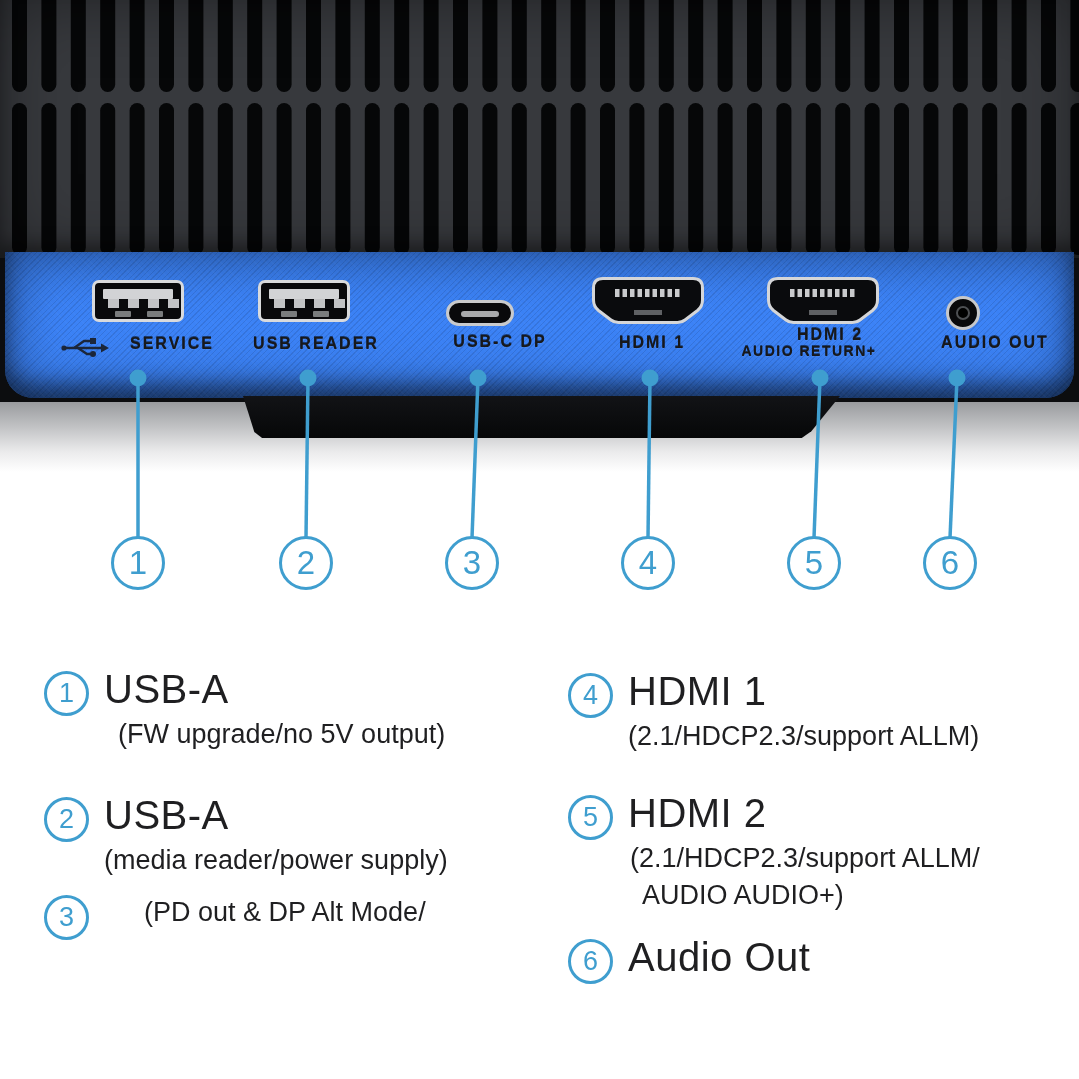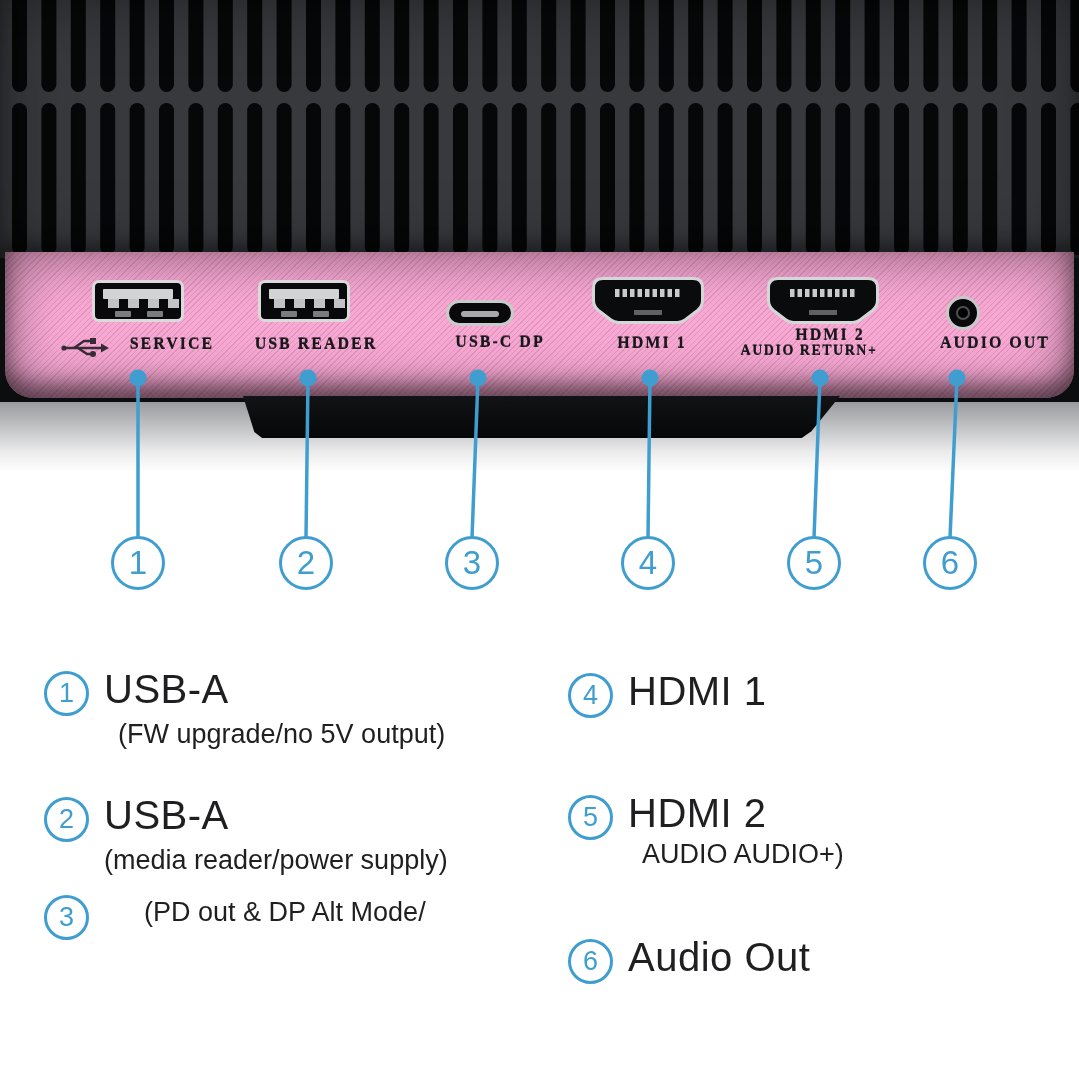--- a/index.html
+++ b/index.html
@@ -9,22 +9,22 @@
   
   .device{position:absolute;left:0;top:0;width:1079px;height:480px;}
   .floor{position:absolute;left:0;top:400px;width:1079px;height:72px;z-index:1;
          background:linear-gradient(180deg,#96989b 0%,#c2c3c5 38%,#ebebec 72%,#ffffff 100%);}
   .body-black{position:absolute;left:0;top:0;width:1079px;height:402px;background:#0c0d0f;z-index:2;}
   .vents{position:absolute;left:0;top:0;width:1079px;height:258px;z-index:3;}
   .vents svg{display:block;}
   .vent-vignette{position:absolute;inset:0;pointer-events:none;
          box-shadow:inset 0 0 70px rgba(0,0,0,.40), inset 0 -14px 16px rgba(0,0,0,.35);}
   .io-panel{position:absolute;left:5px;top:252px;width:1069px;height:146px;z-index:4;
-         background:#f9a8d4;border-radius:0 0 28px 28px;
-         box-shadow:inset 0 0 55px rgba(0,0,0,.5), inset 0 -14px 20px rgba(0,0,0,.45);font-family:Liberation Serif, serif;}
+         background:#3b82f6;border-radius:0 0 28px 28px;
+         box-shadow:inset 0 0 55px rgba(0,0,0,.5), inset 0 -14px 20px rgba(0,0,0,.45);}
   .io-texture{position:absolute;inset:0;border-radius:0 0 28px 28px;pointer-events:none;
          background:
            repeating-linear-gradient(45deg,rgba(255,255,255,.025) 0 1px,transparent 1px 4px),
            repeating-linear-gradient(-45deg,rgba(0,0,0,.10) 0 1px,transparent 1px 4px);}
   .stand{position:absolute;left:243px;top:396px;width:597px;height:42px;z-index:5;
          background:linear-gradient(180deg,#121316,#060708);
          clip-path:polygon(0 0,100% 0,95.2% 84%,93.6% 100%,3.2% 100%,1.9% 86%);
          filter:drop-shadow(0 7px 9px rgba(0,0,0,.45));}
 
   
@@ -269,27 +269,29 @@
     <div class="lnum">3</div>
     <div class="ltext">
       <div class="ldesc ind4">(PD out &amp; DP Alt Mode/</div>
     </div>
   </div>
 
   <div class="legend-item" style="left:568px;top:668px;">
     <div class="lnum">4</div>
     <div class="ltext">
       <div class="ltitle">HDMI 1</div>
+      <div class="ldesc">(2.1/HDCP2.3/support ALLM)</div>
     </div>
   </div>
 
   <div class="legend-item" style="left:568px;top:790px;">
     <div class="lnum">5</div>
     <div class="ltext">
       <div class="ltitle">HDMI 2</div>
+      <div class="ldesc ind2">(2.1/HDCP2.3/support ALLM/</div>
       <div class="ldesc ind14" style="margin-top:0;">AUDIO AUDIO+)</div>
     </div>
   </div>
 
   <div class="legend-item" style="left:568px;top:934px;">
     <div class="lnum">6</div>
     <div class="ltext">
       <div class="ltitle">Audio Out</div>
     </div>
   </div>

